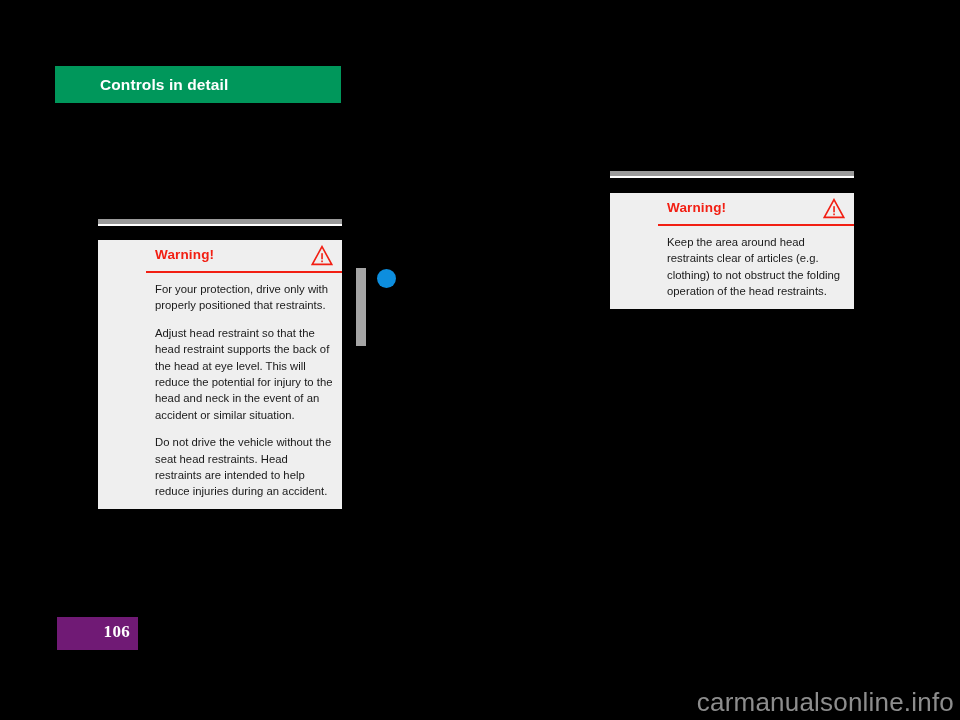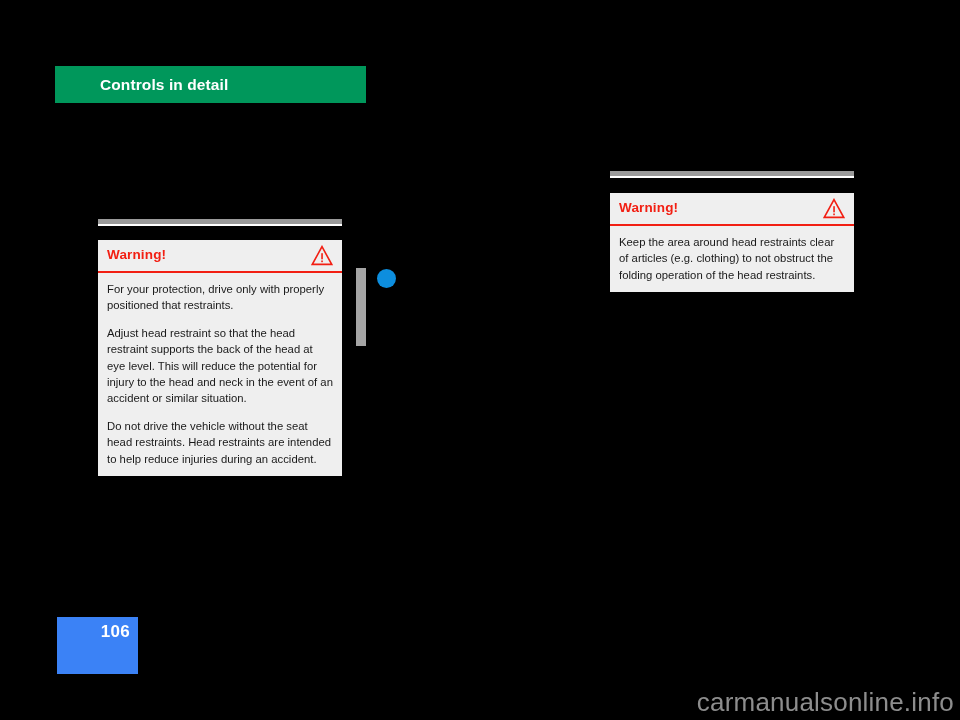--- a/index.html
+++ b/index.html
@@ -23,21 +23,20 @@
   }
 
   
   .chapter-header {
     position: absolute;
     left: 55px;
     top: 66px;
     width: 286px;
     height: 37px;
     background: #00975B;
-    padding-left: 25px;
   }
   .chapter-header-title {
     position: absolute;
     left: 45px;
     top: 0;
     height: 37px;
     line-height: 37px;
     color: #ffffff;
     font-size: 15.5px;
     font-weight: bold;
@@ -69,20 +68,21 @@
     width: 100%;
     height: 2px;
     background: #ffffff;
   }
 
   .warning-box {
     position: absolute;
     left: 0;
     background: #efefef;
     box-sizing: border-box;
+    padding-left: 48px;
   }
   .warning-head {
     position: relative;
     height: 31px;
     border-bottom: 2px solid #f21f13;
   }
   .warning-head-label {
     position: absolute;
     left: 9px;
     top: 7px;
@@ -130,22 +130,23 @@
     border-radius: 50%;
     background: #0d8ede;
   }
 
   
   .page-number-box {
     position: absolute;
     left: 57px;
     top: 617px;
     width: 81px;
-    height: 57px;
-    background: #3b82f6;
+    height: 33px;
+    background: #701a75;
+    font-family: Liberation Serif, serif;
   }
   .page-number-label {
     position: absolute;
     right: 8px;
     top: 5px;
     color: #ffffff;
     font-size: 17px;
     font-weight: bold;
     letter-spacing: 0.3px;
   }

